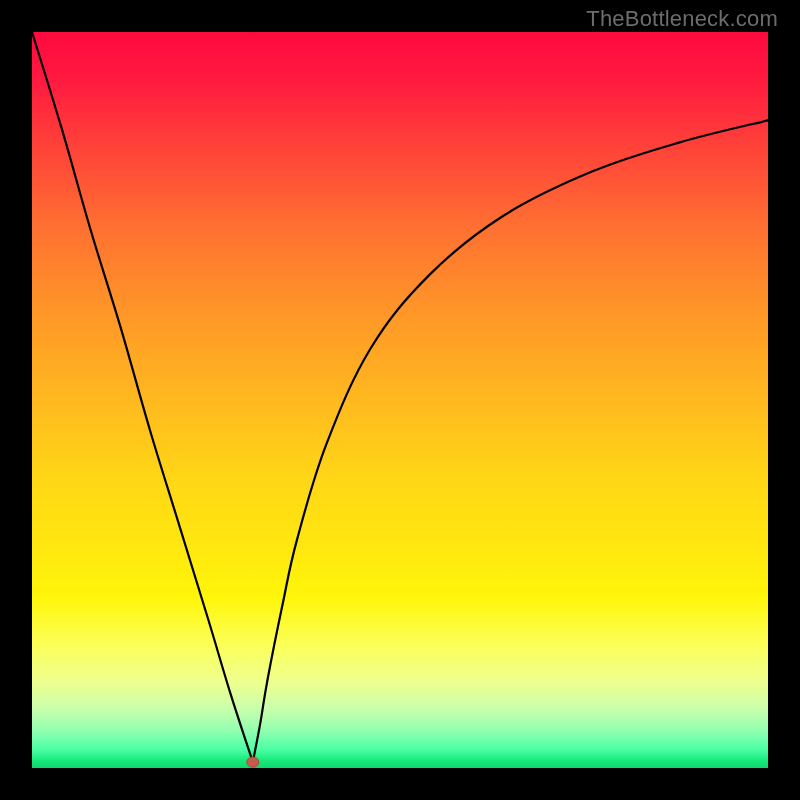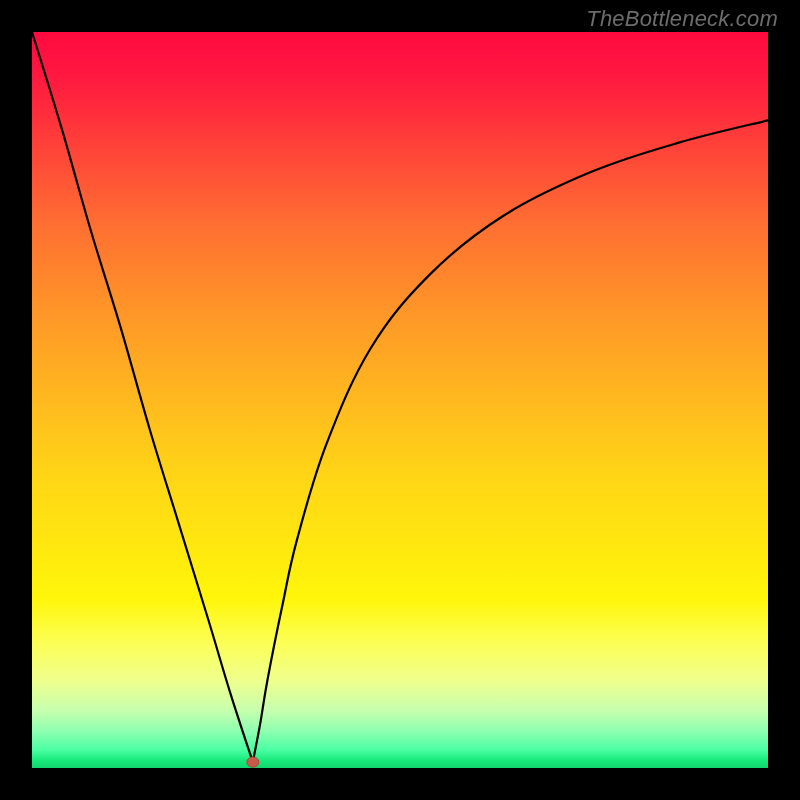--- a/index.html
+++ b/index.html
@@ -9,21 +9,20 @@
     height: 800px;
     overflow: hidden;
     font-family: Arial, Helvetica, sans-serif;
     background: #000;
   }
   .frame {
     position: relative;
     width: 788px;
     height: 800px;
     background: #000;
-    font-style: italic;
   }
   .plot-area {
     position: absolute;
     left: 32px;
     top: 32px;
     width: 736px;
     height: 736px;
     background: linear-gradient(to bottom,
       #ff0a3f 0%,
       #ff1840 6%,

